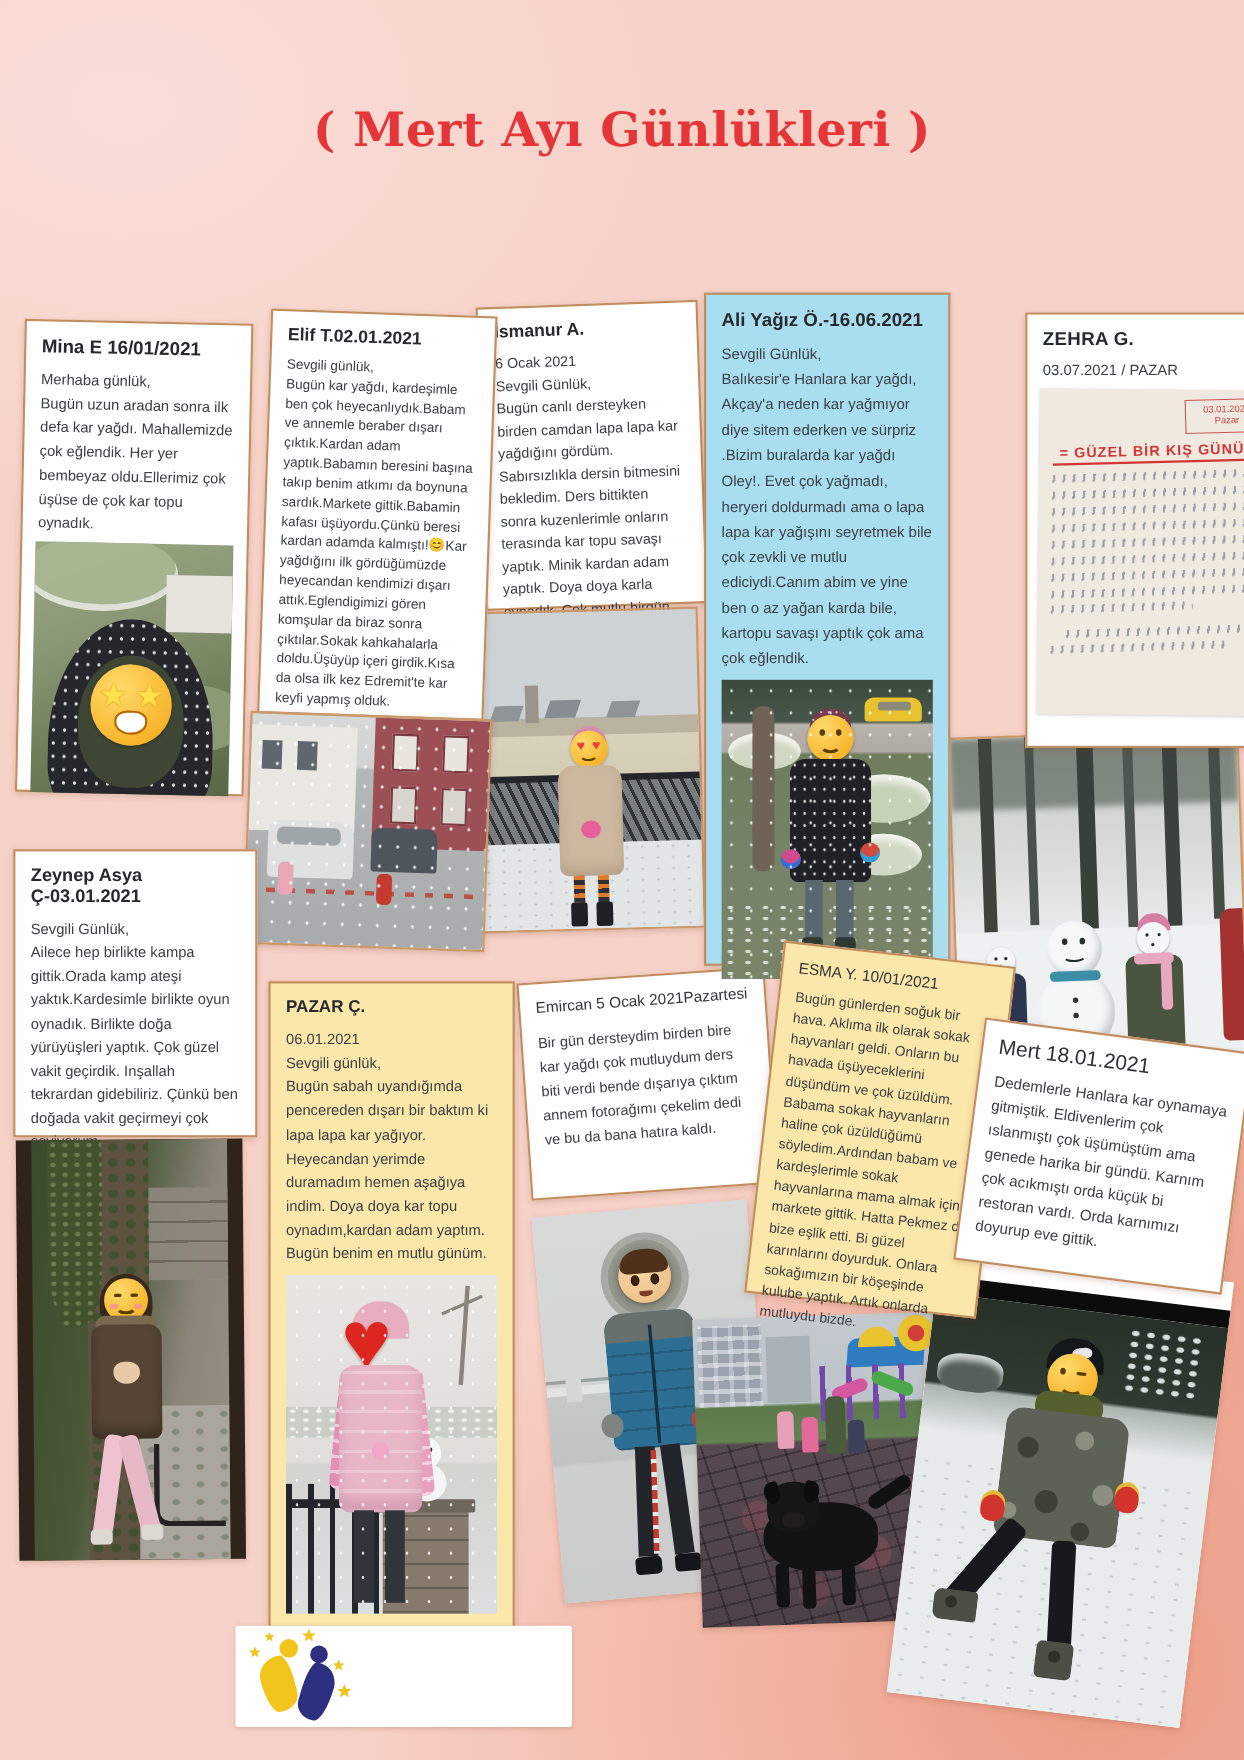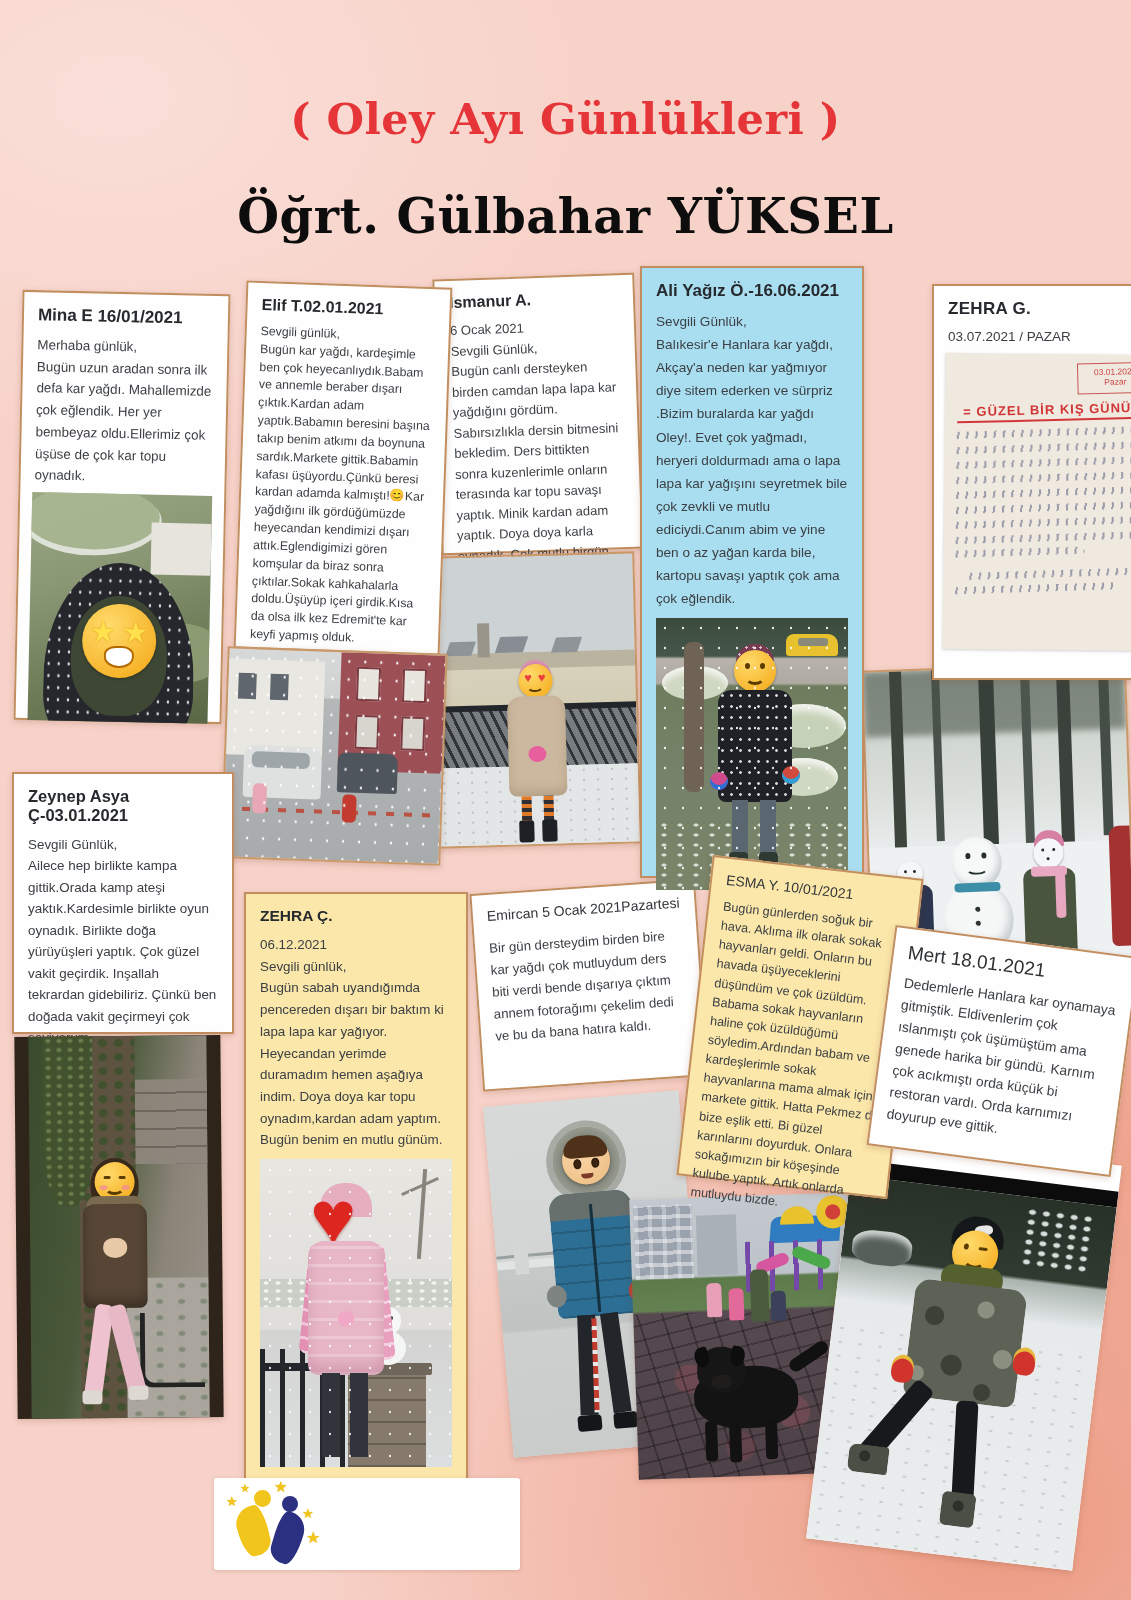--- a/index.html
+++ b/index.html
@@ -61,22 +61,21 @@
   .logo-box{position:absolute;left:214px;top:1478px;width:306px;height:92px;background:#fff;
     border-radius:3px;box-shadow:0 1px 4px rgba(120,60,30,.2);z-index:7;}
   .logo-text{position:absolute;left:108px;top:20px;font-size:44px;color:#2b3080;letter-spacing:.5px;}
   .lstar{position:absolute;color:#f2c51d;text-shadow:0 0 1px #d9a800;}
 </style>
 </head>
 <body>
 
 <div class="poster">
 
-  <div class="title-red t2">( Oley Ayı Günlükleri )</div>
-  <div class="title-black title-red t3">Öğrt. Gülbahar YÜKSEL</div>
+  <div class="title-red t2">( Mert Ayı Günlükleri )</div>
 
   <div class="photo" style="left:866px;top:666px;width:265px;height:298px;z-index:1;transform:rotate(-2deg);
               background:linear-gradient(#c6ccc6 0%,#d9ded9 40%,#e9edee 62%,#edf0f1 100%);">
     <div class="abs" style="left:0;top:0;right:0;height:22%;background:rgba(50,62,48,.5);filter:blur(3px);"></div>
     <div class="abs" style="left:10%;top:0;width:12px;height:62%;background:#3c443b;"></div>
     <div class="abs" style="left:26%;top:0;width:8px;height:58%;background:#49524a;"></div>
     <div class="abs" style="left:44%;top:0;width:15px;height:64%;background:#38403a;"></div>
     <div class="abs" style="left:60%;top:0;width:9px;height:60%;background:#4d564e;"></div>
     <div class="abs" style="left:74%;top:0;width:13px;height:63%;background:#3a423b;"></div>
     <div class="abs" style="left:90%;top:0;width:10px;height:58%;background:#454e46;"></div>
@@ -287,22 +286,22 @@
         <div class="abs" style="left:42px;top:82px;width:24px;height:20px;background:#e8c9a8;border-radius:50% 50% 60% 60%;"></div>
         <div class="abs" style="left:28px;top:148px;width:18px;height:92px;background:#eec3cf;transform:rotate(8deg);border-radius:6px;"></div>
         <div class="abs" style="left:56px;top:148px;width:18px;height:92px;background:#e7b8c6;transform:rotate(-14deg);border-radius:6px;"></div>
         <div class="abs" style="left:20px;top:234px;width:20px;height:14px;background:#ddd8d2;border-radius:4px;"></div>
         <div class="abs" style="left:66px;top:230px;width:20px;height:14px;background:#ddd8d2;border-radius:4px;"></div>
       </div>
     </div>
   </div>
 
   <div class="card" style="left:244px;top:892px;width:224px;height:588px;z-index:5;background:#fbe7a9;padding:13px 14px 8px;">
-    <h3 style="font-size:15.5px;">ZEHRA Ç.</h3>
-    <div class="body" style="font-size:13.4px;line-height:1.62;">06.12.2021
+    <h3 style="font-size:15.5px;">PAZAR Ç.</h3>
+    <div class="body" style="font-size:13.4px;line-height:1.62;">06.01.2021
 Sevgili günlük,
 Bugün sabah uyandığımda pencereden dışarı bir baktım ki lapa lapa kar yağıyor. Heyecandan yerimde duramadım hemen aşağıya indim. Doya doya kar topu oynadım,kardan adam yaptım. Bugün benim en mutlu günüm.</div>
     <div class="inphoto" style="margin:8px 0 0;height:308px;
                 background:linear-gradient(#e8e6e1 0%,#dfdedb 55%,#d3d4d2 56%,#dcdfdf 100%);">
       <div class="abs" style="right:28px;top:10px;width:4px;height:90px;background:#8a857c;transform:rotate(4deg);"></div>
       <div class="abs" style="right:12px;top:26px;width:40px;height:3px;background:#8a857c;transform:rotate(-24deg);"></div>
       <div class="abs" style="left:0;top:120px;width:100%;height:28px;background:#c9cfc6;background-image:radial-gradient(rgba(245,248,244,.9) 2px,transparent 3px);background-size:12px 8px;"></div>
       <div class="abs" style="left:0;bottom:0;width:46%;height:118px;
                   background:repeating-linear-gradient(90deg,#23262a 0 5px,transparent 5px 20px);"></div>
       <div class="abs" style="left:0;bottom:96px;width:46%;height:8px;background:#23262a;border-radius:4px;"></div>

